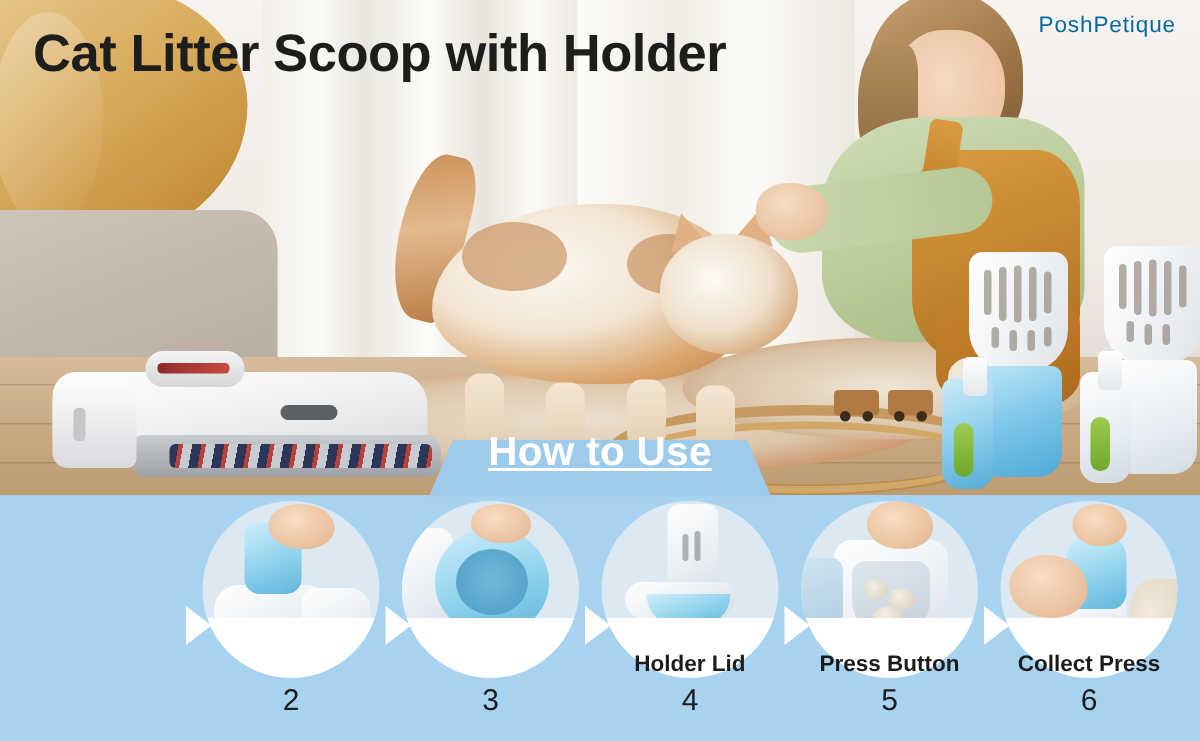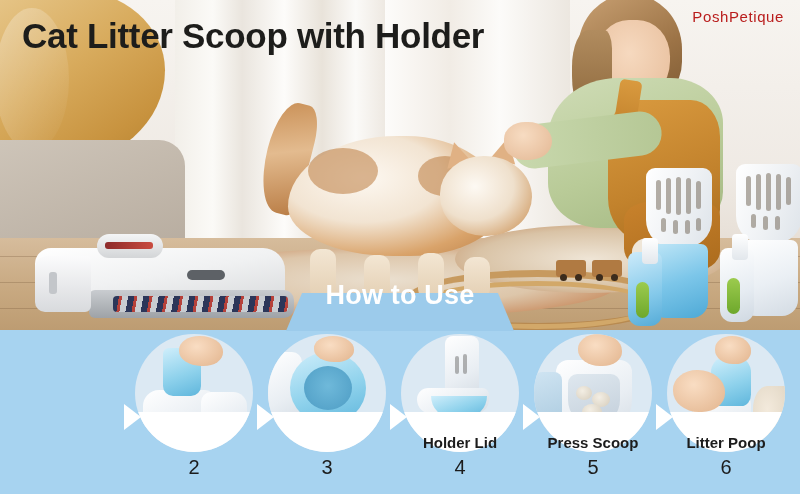--- a/index.html
+++ b/index.html
@@ -124,33 +124,33 @@
       background:repeating-linear-gradient(100deg,#2c3659 0 6px,#b6413a 6px 9px,#c8ccd1 9px 15px);
       border-radius:4px; }
   .vac-side { position:absolute; left:0; top:22px; width:56px; height:56px;
       background:linear-gradient(180deg,#fbfbfc,#d8dadd); border-radius:12px 4px 6px 10px; }
   .vac-slot { position:absolute; left:14px; top:38px; width:8px; height:22px;
       background:#c3c6ca; border-radius:3px; }
 
   
   .title { position:absolute; left:22px; top:16px; font-size:35px; font-weight:bold;
            color:#1d1d1b; letter-spacing:-.3px; white-space:nowrap; }
-  .brand { position:absolute; right:16px; top:8px; font-size:15px; color:#b91c1c;
+  .brand { position:absolute; right:16px; top:8px; font-size:15px; color:#0369a1;
            letter-spacing:.6px; }
 
   
   .panel { position:absolute; left:0; top:330px; width:800px; height:164px; background:#a7d3f0; }
 
   
   .banner { position:absolute; left:286px; top:293px; width:228px; height:38px;
             background:#9ccbeb;
             clip-path:polygon(16px 0,212px 0,228px 38px,0 38px); }
-  .banner-txt { position:absolute; left:286px; top:276px; width:228px; height:38px;
+  .banner-txt { position:absolute; left:286px; top:282px; width:228px; height:38px;
             display:flex; align-items:center; justify-content:center;
-            font-size:27px; font-weight:bold; color:#ffffff; letter-spacing:.2px; }
+            font-size:27px; font-weight:bold; color:#ffffff; letter-spacing:.2px;text-decoration:underline; }
 
   
   .steps { position:absolute; left:0; top:334px; width:800px; height:160px; }
   .step { position:absolute; width:118px; top:0; }
   .circle { position:relative; width:118px; height:118px; border-radius:50%;
             overflow:hidden; background:#dce9f3; }
   .cap { position:absolute; left:0; bottom:0; width:118px; height:40px; background:#ffffff; }
   .lbl { position:absolute; top:100px; left:-6px; width:130px; text-align:center;
          font-size:15px; font-weight:bold; color:#1c1c1c; }
   .num { position:absolute; top:122px; left:-6px; width:130px; text-align:center;
@@ -325,33 +325,33 @@
       <div class="circle">
         <div class="t t-white" style="left:22px;top:26px;width:76px;height:74px;border-radius:12px 12px 34px 34px"></div>
         <div class="t" style="left:34px;top:40px;width:52px;height:52px;background:linear-gradient(160deg,#dfe8ef,#c2ceda);border-radius:10px 10px 28px 28px"></div>
         <div class="t t-litter" style="left:42px;top:52px;width:16px;height:14px"></div>
         <div class="t t-litter" style="left:58px;top:58px;width:18px;height:15px"></div>
         <div class="t t-litter" style="left:48px;top:70px;width:20px;height:16px"></div>
         <div class="t t-hand" style="left:44px;top:0px;width:44px;height:32px"></div>
         <div class="t" style="left:0px;top:38px;width:28px;height:60px;background:linear-gradient(160deg,#cfe4f2,#a9c9de);border-radius:8px"></div>
         <div class="cap"></div>
       </div>
-      <div class="lbl">Press Scoop</div>
+      <div class="lbl">Press Button</div>
       <div class="num">5</div>
     </div>
     <div class="arrow" style="left:656px"></div>
 
     <div class="step" style="left:667px">
       <div class="circle">
         <div class="t t-white" style="left:26px;top:62px;width:58px;height:48px;border-radius:8px 8px 14px 14px"></div>
         <div class="t" style="left:40px;top:80px;width:22px;height:10px;background:#d6dde4;border-radius:5px"></div>
         <div class="t t-bag" style="left:44px;top:24px;width:40px;height:48px;border-radius:30% 30% 24% 24%"></div>
         <div class="t t-hand" style="left:48px;top:2px;width:36px;height:28px"></div>
         <div class="t t-hand" style="left:6px;top:36px;width:52px;height:42px"></div>
         <div class="t" style="left:86px;top:52px;width:36px;height:58px;background:radial-gradient(ellipse at 40% 40%,#f3eadc,#ddd2bf);border-radius:40% 10% 10% 40%"></div>
         <div class="cap"></div>
       </div>
-      <div class="lbl">Litter Poop</div>
+      <div class="lbl">Collect Press</div>
       <div class="num">6</div>
     </div>
 
   </div>
 </div>
 
 </body></html>

